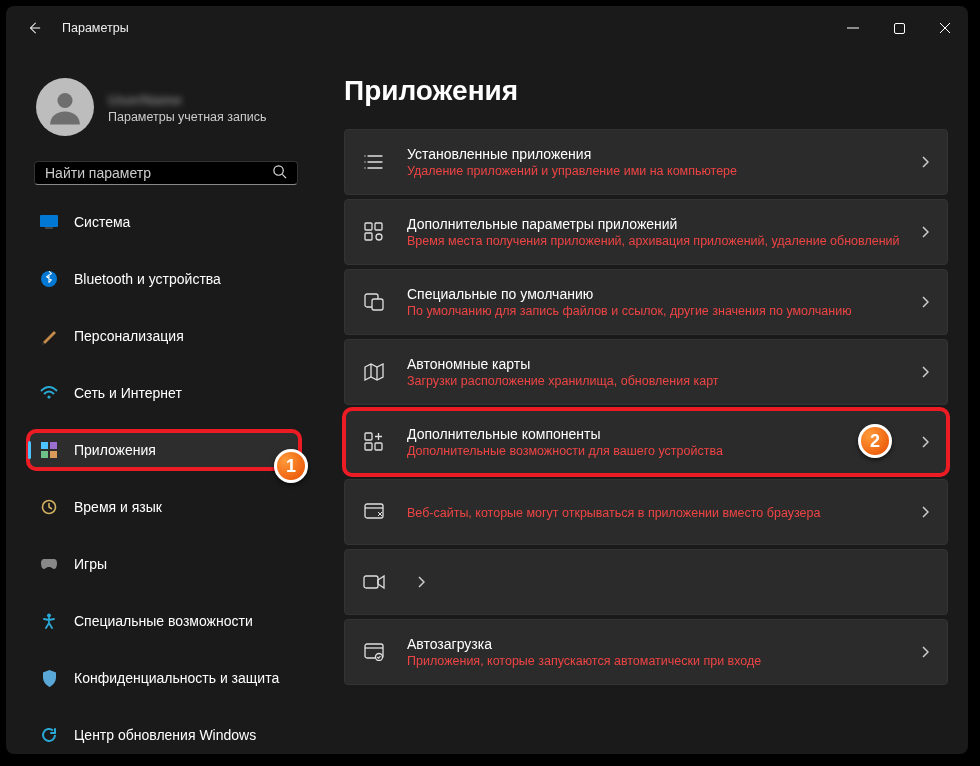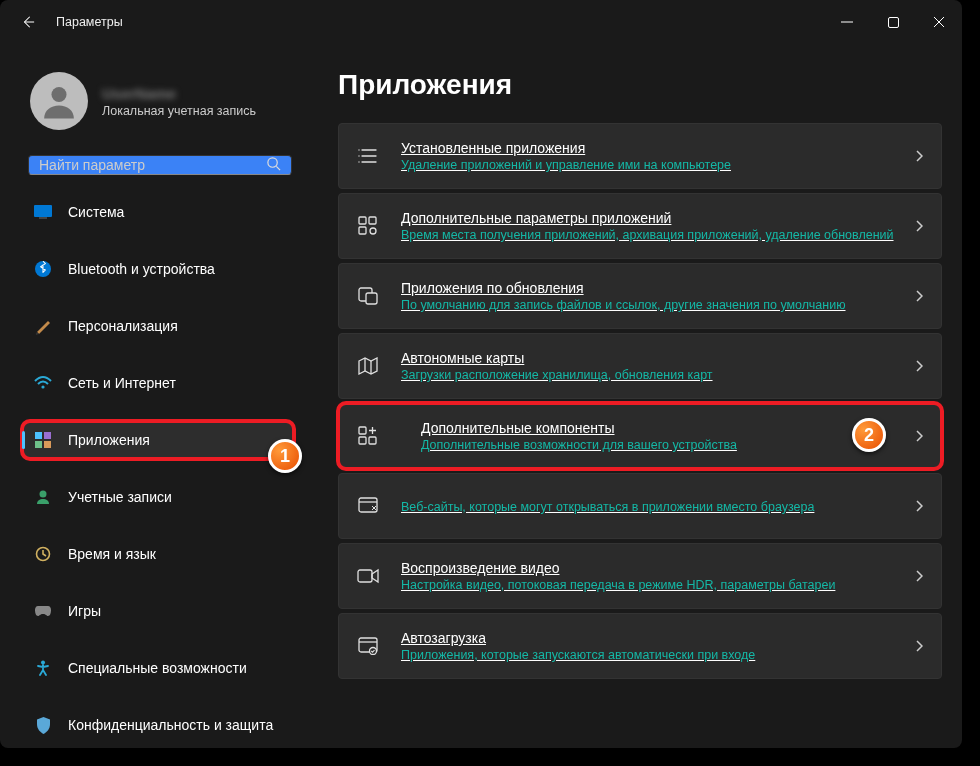--- a/index.html
+++ b/index.html
@@ -9,21 +9,21 @@
     width: 980px;
     height: 766px;
     overflow: hidden;
     color: #fff;
     font-size: 14px;
   }
   .window {
     position: relative;
     width: 962px;
     height: 748px;
-    margin: 0;
+    margin: 6px;
     background: #1a1a1a;
     border-radius: 8px;
     overflow: hidden;
   }
   .titlebar {
     position: absolute;
     top: 0; left: 0; right: 0;
     height: 44px;
     display: flex;
     align-items: center;
@@ -66,21 +66,21 @@
   }
   .avatar svg{width:42px;height:42px;fill:#6e6e6e;}
   .username {
     font-size:15px;font-weight:600;color:#777;
     filter: blur(3px);
   }
   .account-sub{font-size:12.5px;color:#ccc;margin-top:2px;}
   .searchbox {
     margin: 10px 8px 18px 6px;
     height:34px;
-    background:#3b82f6;
+    background:#000000;
     border:1px solid #333;
     border-bottom:1px solid #888;
     border-radius:4px;
     display:flex;align-items:center;
     padding:0 10px;
   }
   .searchbox input{
     flex:1;background:transparent;border:none;outline:none;
     color:#fff;font-size:14px;
   }
@@ -102,38 +102,38 @@
     width:18px;height:18px;margin-right:16px;
     display:flex;align-items:center;justify-content:center;
     flex-shrink:0;
   }
   .nav-label{font-size:14px;color:#fff;white-space:nowrap;}
   .main{
     flex:1;padding:25px 20px 0 30px;
     overflow:hidden;
   }
   .page-title{font-size:28px;font-weight:600;margin-bottom:22px;}
-  .cards{display:flex;flex-direction:column;gap:4px;text-decoration:underline;}
+  .cards{display:flex;flex-direction:column;gap:4px;}
   .card{
     height:66px;
     background:#2b2b2b;
     border:1px solid #333;
     border-radius:4px;
     display:flex;align-items:center;
     padding:0 18px;
     cursor:pointer;position:relative;
   }
   .card-icon{
     width:22px;height:22px;margin-right:22px;
     display:flex;align-items:center;justify-content:center;flex-shrink:0;
   }
   .card-icon svg{stroke:#e0e0e0;}
   .card-text{flex:1;min-width:0;}
   .card-title{font-size:14px;color:#fff;}
-  .card-sub{font-size:12.5px;color:#14b8a6;margin-top:2px;white-space:nowrap;overflow:hidden;text-overflow:ellipsis;}
+  .card-sub{font-size:12.5px;color:#ef4444;margin-top:2px;white-space:nowrap;overflow:hidden;text-overflow:ellipsis;}
   .chevron{margin-left:10px;display:flex;align-items:center;}
   .highlight-red{
     outline:4px solid #ed1c24;
     outline-offset:-2px;
     border-radius:8px;
   }
   .step-badge{
     position:absolute;width:34px;height:34px;border-radius:50%;
     background:radial-gradient(circle at 30% 30%,#ff9a3a,#e84d00);
     border:3px solid #fff;
@@ -181,21 +181,21 @@
 
       <div class="account">
         <div class="avatar">
           <svg viewBox="0 0 24 24">
               <circle cx="12" cy="8.3" r="4.3"></circle>
               <path d="M3.5 22c0-4.7 3.8-7.5 8.5-7.5s8.5 2.8 8.5 7.5z"></path>
             </svg>
         </div>
         <div>
           <div class="username">UserName</div>
-          <div class="account-sub">Локальная учетная запись</div>
+          <div class="account-sub">Параметры учетная запись</div>
         </div>
       </div>
 
       <div class="searchbox">
         <input placeholder="Найти параметр" style="">
         <span>
           <svg width="15" height="15" viewBox="0 0 16 16" fill="none" stroke="#ddd" stroke-width="1.3">
               <circle cx="7" cy="7" r="5"></circle>
               <path d="M11 11 L15 15"></path>
             </svg>
@@ -251,29 +251,20 @@
                 <rect x="0" y="0" width="7" height="7" fill="#4cc2ff"></rect>
                 <rect x="9" y="0" width="7" height="7" fill="#9a6fd1"></rect>
                 <rect x="0" y="9" width="7" height="7" fill="#6fc18a"></rect>
                 <rect x="9" y="9" width="7" height="7" fill="#d99a5a"></rect>
               </svg>
           </span>
           <span class="nav-label">Приложения</span>
           <div class="step-badge" style="right:-8px;bottom:-14px;">1</div>
         </div>
 
-        <div class="nav-item">
-          <span class="nav-icon">
-            <svg width="16" height="16" viewBox="0 0 16 16" fill="#3aa06a">
-                <circle cx="8" cy="5" r="3.5"></circle>
-                <path d="M2 15c0-3.3 2.7-5 6-5s6 1.7 6 5z"></path>
-              </svg>
-          </span>
-          <span class="nav-label">Учетные записи</span>
-        </div>
 
         <div class="nav-item">
           <span class="nav-icon">
             <svg width="16" height="16" viewBox="0 0 16 16" fill="none" stroke="#d0b060" stroke-width="1.6">
                 <circle cx="8" cy="8" r="6.5"></circle>
                 <path d="M8 4v4l3 2"></path>
               </svg>
           </span>
           <span class="nav-label">Время и язык</span>
         </div>
@@ -361,21 +352,21 @@
         </div>
 
         <div class="card">
           <span class="card-icon">
             <svg width="20" height="18" viewBox="0 0 20 18" fill="none" stroke="#ddd" stroke-width="1.3">
                 <rect x="1" y="1" width="13" height="13" rx="2"></rect>
                 <rect x="8" y="6" width="11" height="11" rx="2" fill="#2b2b2b"></rect>
               </svg>
           </span>
           <div class="card-text">
-            <div class="card-title">Приложения по обновления</div>
+            <div class="card-title">Специальные по умолчанию</div>
             <div class="card-sub">По умолчанию для запись файлов и ссылок, другие значения по умолчанию</div>
           </div>
           <span class="chevron">
               <svg width="8" height="12" viewBox="0 0 8 12" fill="none" stroke="#ccc" stroke-width="1.5">
                 <path d="M2 1l5 5-5 5"></path>
               </svg>
             </span>
         </div>
 
         <div class="card">
@@ -389,21 +380,21 @@
             <div class="card-title">Автономные карты</div>
             <div class="card-sub">Загрузки расположение хранилища, обновления карт</div>
           </div>
           <span class="chevron">
               <svg width="8" height="12" viewBox="0 0 8 12" fill="none" stroke="#ccc" stroke-width="1.5">
                 <path d="M2 1l5 5-5 5"></path>
               </svg>
             </span>
         </div>
 
-        <div class="card highlight-red" style="position:relative;gap:20px;">
+        <div class="card highlight-red" style="position:relative;">
           <span class="card-icon">
             <svg width="20" height="20" viewBox="0 0 20 20" fill="none" stroke="#ddd" stroke-width="1.3">
                 <rect x="1" y="1" width="7" height="7" rx="1"></rect>
                 <rect x="1" y="11" width="7" height="7" rx="1"></rect>
                 <rect x="11" y="11" width="7" height="7" rx="1"></rect>
                 <path d="M14.5 1v7M11 4.5h7"></path>
               </svg>
           </span>
           <div class="card-text">
             <div class="card-title">Дополнительные компоненты</div>
@@ -435,24 +426,20 @@
             </span>
         </div>
 
         <div class="card">
           <span class="card-icon">
             <svg width="22" height="16" viewBox="0 0 22 16" fill="none" stroke="#ddd" stroke-width="1.3">
                 <rect x="1" y="2" width="14" height="12" rx="2"></rect>
                 <path d="M15 6l6-4v12l-6-4z"></path>
               </svg>
           </span>
-          <div class="card-text">
-            <div class="card-title">Воспроизведение видео</div>
-            <div class="card-sub">Настройка видео, потоковая передача в режиме HDR, параметры батареи</div>
-          </div>
           <span class="chevron">
               <svg width="8" height="12" viewBox="0 0 8 12" fill="none" stroke="#ccc" stroke-width="1.5">
                 <path d="M2 1l5 5-5 5"></path>
               </svg>
             </span>
         </div>
 
         <div class="card">
           <span class="card-icon">
             <svg width="20" height="18" viewBox="0 0 20 18" fill="none" stroke="#ddd" stroke-width="1.3">

